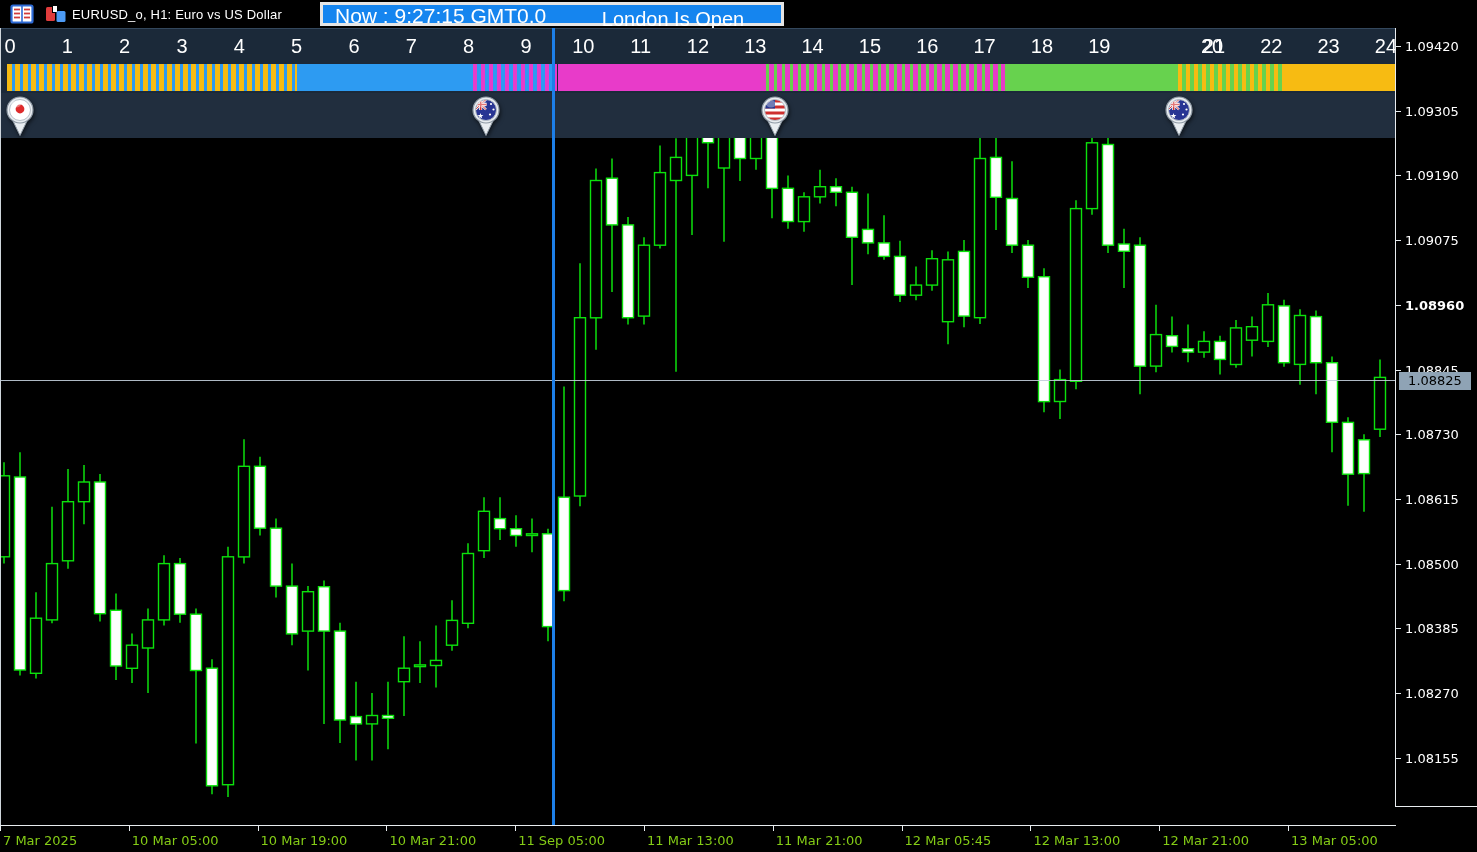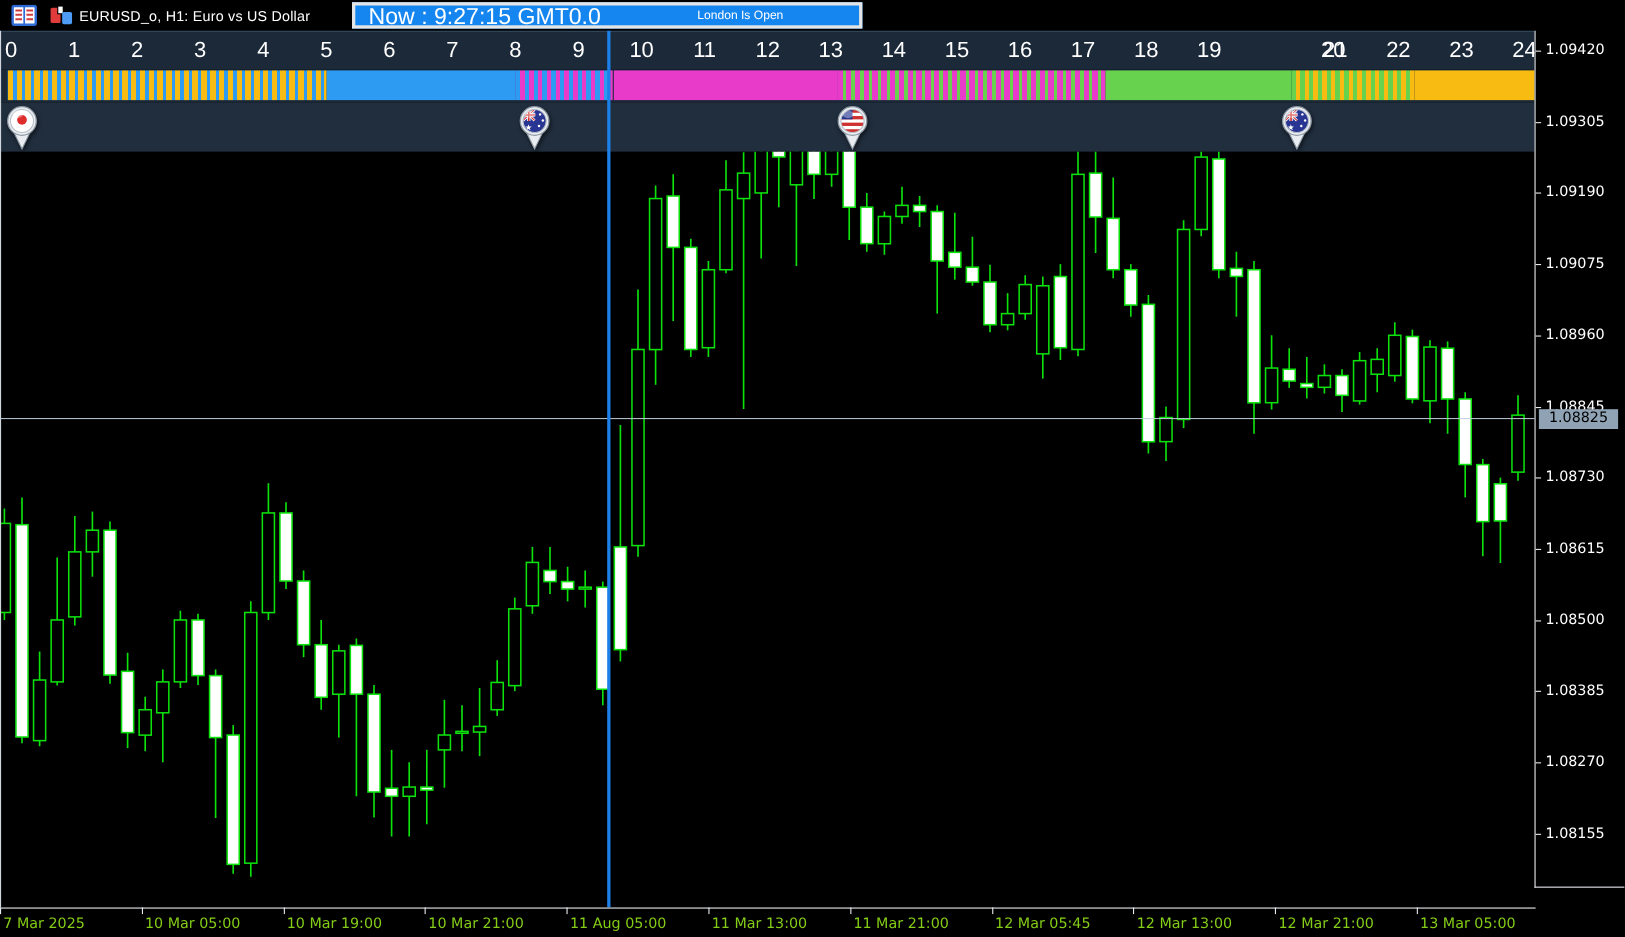--- a/index.html
+++ b/index.html
@@ -4,21 +4,21 @@
 <style>
   html,body{margin:0;padding:0;background:#111;}
   #app{position:relative;width:1477px;height:852px;background:#000;overflow:hidden;
        font-family:"Liberation Sans",sans-serif;color:#fff;}
   
   #titlebar{position:absolute;left:0;top:0;width:1224px;height:28px;background:#000;}
   #titlebar .ticon{position:absolute;top:4px;}
   #symbol-title{position:absolute;left:72px;top:7px;font-size:13px;color:#fff;white-space:nowrap;letter-spacing:.2px;}
   #nowbar{position:absolute;left:320px;top:2px;width:464px;height:24px;background:#1585EF;border:3px solid #e5e5e5;box-sizing:border-box;}
   #now-label{position:absolute;left:12px;top:-1px;font-size:21px;color:#fff;white-space:nowrap;}
-  #status-label{position:absolute;left:250px;top:3px;width:200px;text-align:center;font-size:11px;color:#fff;white-space:nowrap;}
+  #status-label{position:absolute;left:250px;top:3px;width:200px;text-align:center;font-size:20px;color:#fff;white-space:nowrap;}
   
   #hour-ruler{position:absolute;left:0;top:28px;width:1396px;height:35px;background:#1B2939;border-top:1px solid #33475C;box-sizing:border-box;}
   .hour-num{position:absolute;top:6px;transform:translateX(-50%);font-size:20px;color:#fff;}
   
   #session-bar{position:absolute;left:0;top:63px;width:1396px;height:30px;background:#1B2939;overflow:hidden;}
   .seg{position:absolute;top:1px;height:27px;}
   
   #pins-row{position:absolute;left:0;top:93px;width:1396px;height:45px;background:#212E3E;}
   .pin{position:absolute;top:2px;filter:drop-shadow(1px 2px 2px rgba(0,0,0,.6));}
   
@@ -556,21 +556,21 @@
   <div id="price-panel">
       <div class="ptick" style="top: 18px;"></div>
       <div class="plabel" style="top: 18px;">1.09420</div>
       <div class="ptick" style="top: 82.7001px;"></div>
       <div class="plabel" style="top: 82.7001px;">1.09305</div>
       <div class="ptick" style="top: 147.4px;"></div>
       <div class="plabel" style="top: 147.4px;">1.09190</div>
       <div class="ptick" style="top: 212.1px;"></div>
       <div class="plabel" style="top: 212.1px;">1.09075</div>
       <div class="ptick" style="top: 276.801px;"></div>
-      <div class="plabel" style="top: 276.801px;">1.08960</div>
+      <div class="plabel" style="top: 276.801px; font-weight: bold;">1.08960</div>
       <div class="ptick" style="top: 341.501px;"></div>
       <div class="plabel" style="top: 341.501px;">1.08845</div>
       <div class="ptick" style="top: 406.201px;"></div>
       <div class="plabel" style="top: 406.201px;">1.08730</div>
       <div class="ptick" style="top: 470.901px;"></div>
       <div class="plabel" style="top: 470.901px;">1.08615</div>
       <div class="ptick" style="top: 535.601px;"></div>
       <div class="plabel" style="top: 535.601px;">1.08500</div>
       <div class="ptick" style="top: 600.301px;"></div>
       <div class="plabel" style="top: 600.301px;">1.08385</div>
@@ -584,21 +584,21 @@
     <div id="time-axis-line"></div>
   <div class="ttick" style="left: 0px;"></div>
       <div class="tlabel" style="left: 3px;">7 Mar 2025</div>
       <div class="ttick" style="left: 128.8px;"></div>
       <div class="tlabel" style="left: 131.8px;">10 Mar 05:00</div>
       <div class="ttick" style="left: 257.6px;"></div>
       <div class="tlabel" style="left: 260.6px;">10 Mar 19:00</div>
       <div class="ttick" style="left: 386.4px;"></div>
       <div class="tlabel" style="left: 389.4px;">10 Mar 21:00</div>
       <div class="ttick" style="left: 515.2px;"></div>
-      <div class="tlabel" style="left: 518.2px;">11 Aug 05:00</div>
+      <div class="tlabel" style="left: 518.2px;">11 Sep 05:00</div>
       <div class="ttick" style="left: 644px;"></div>
       <div class="tlabel" style="left: 647px;">11 Mar 13:00</div>
       <div class="ttick" style="left: 772.8px;"></div>
       <div class="tlabel" style="left: 775.8px;">11 Mar 21:00</div>
       <div class="ttick" style="left: 901.6px;"></div>
       <div class="tlabel" style="left: 904.6px;">12 Mar 05:45</div>
       <div class="ttick" style="left: 1030.4px;"></div>
       <div class="tlabel" style="left: 1033.4px;">12 Mar 13:00</div>
       <div class="ttick" style="left: 1159.2px;"></div>
       <div class="tlabel" style="left: 1162.2px;">12 Mar 21:00</div>

